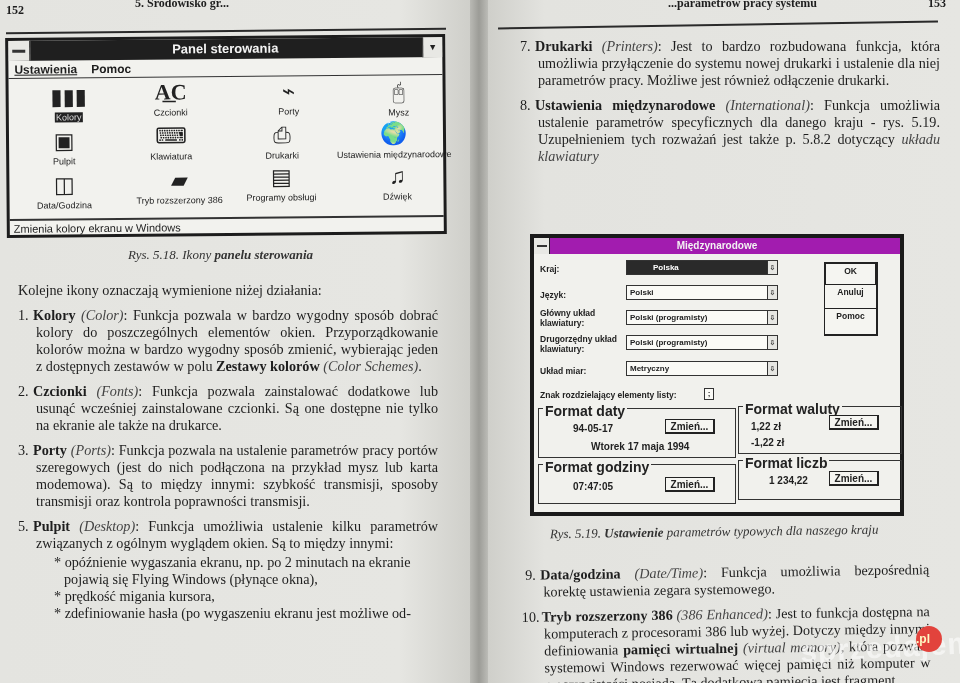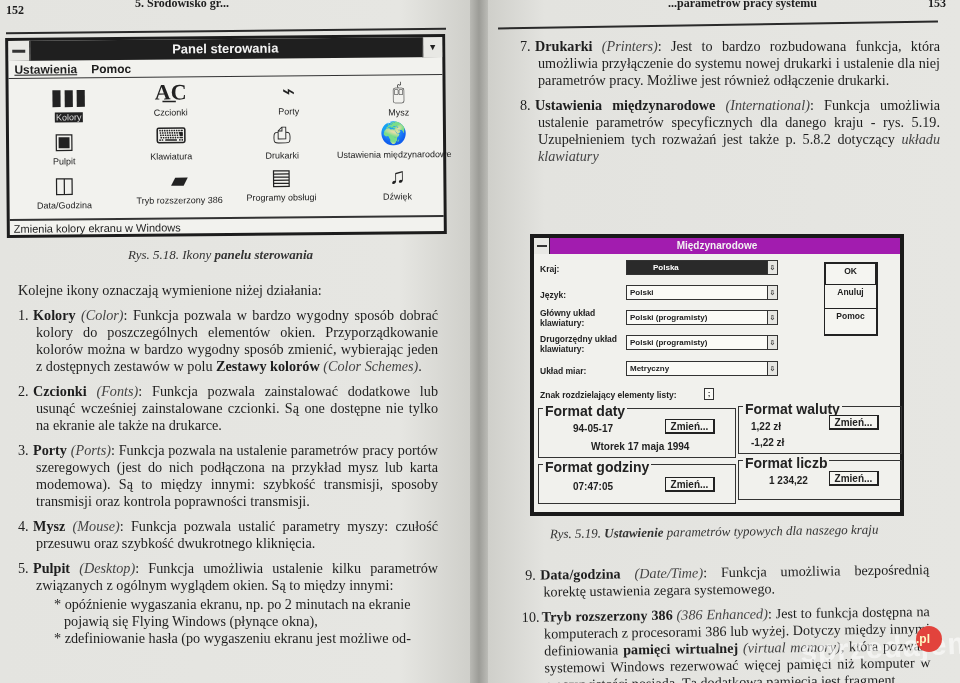--- a/index.html
+++ b/index.html
@@ -186,28 +186,26 @@
 
       <div class="para item">
         <span class="num">1.</span><b>Kolory</b> <span class="it">(Color)</span><span>: Funkcja pozwala w bardzo wygodny sposób dobrać kolory do poszczególnych elementów okien. Przyporządkowanie kolorów można w bardzo wygodny sposób zmienić, wybierając jeden z dostępnych zestawów w polu </span><b>Zestawy kolorów</b><span class="it"> (Color Schemes)</span><span>.</span>
       </div>
       <div class="para item">
         <span class="num">2.</span><b>Czcionki</b> <span class="it">(Fonts)</span><span>: Funkcja pozwala zainstalować dodatkowe lub usunąć wcześniej zainstalowane czcionki. Są one dostępne nie tylko na ekranie ale także na drukarce.</span>
       </div>
       <div class="para item">
         <span class="num">3.</span><b>Porty</b> <span class="it">(Ports)</span><span>: Funkcja pozwala na ustalenie parametrów pracy portów szeregowych (jest do nich podłączona na przykład mysz lub karta modemowa). Są to między innymi: szybkość transmisji, sposoby transmisji oraz kontrola poprawności transmisji.</span>
       </div>
-      <div class="para item">
-        <span class="num">4.</span><b>Mysz</b> <span class="it">(Mouse)</span><span>: Funkcja pozwala ustalić parametry myszy: czułość przesuwu oraz szybkość dwukrotnego kliknięcia.</span>
-      </div>
       <div class="para item" style="margin-bottom:2px;">
         <span class="num">5.</span><b>Pulpit</b> <span class="it">(Desktop)</span><span>: Funkcja umożliwia ustalenie kilku parametrów związanych z ogólnym wyglądem okien. Są to między innymi:</span>
       </div>
       <div class="bullets">
         <div>* <span>opóźnienie wygaszania ekranu, np. po 2 minutach na ekranie pojawią się Flying Windows (płynące okna),</span></div>
+        <div>* <span>prędkość migania kursora,</span></div>
         <div>* <span>zdefiniowanie hasła (po wygaszeniu ekranu jest możliwe od-</span></div>
       </div>
     </div>
   </div>
 
   <div class="gutter"></div>
 
   <div class="page page-right">
     <div class="running-head" style="left:180px;top:-4px;">...parametrów pracy systemu</div>
     <div class="page-num" style="left:440px;top:-4px;">153</div>

